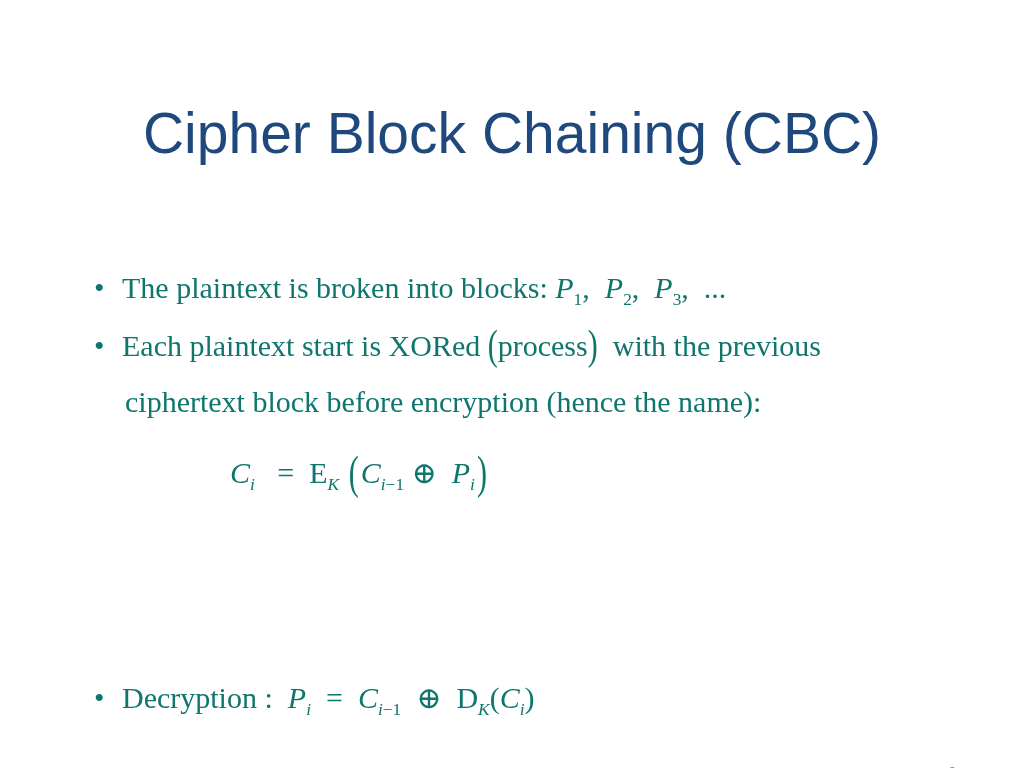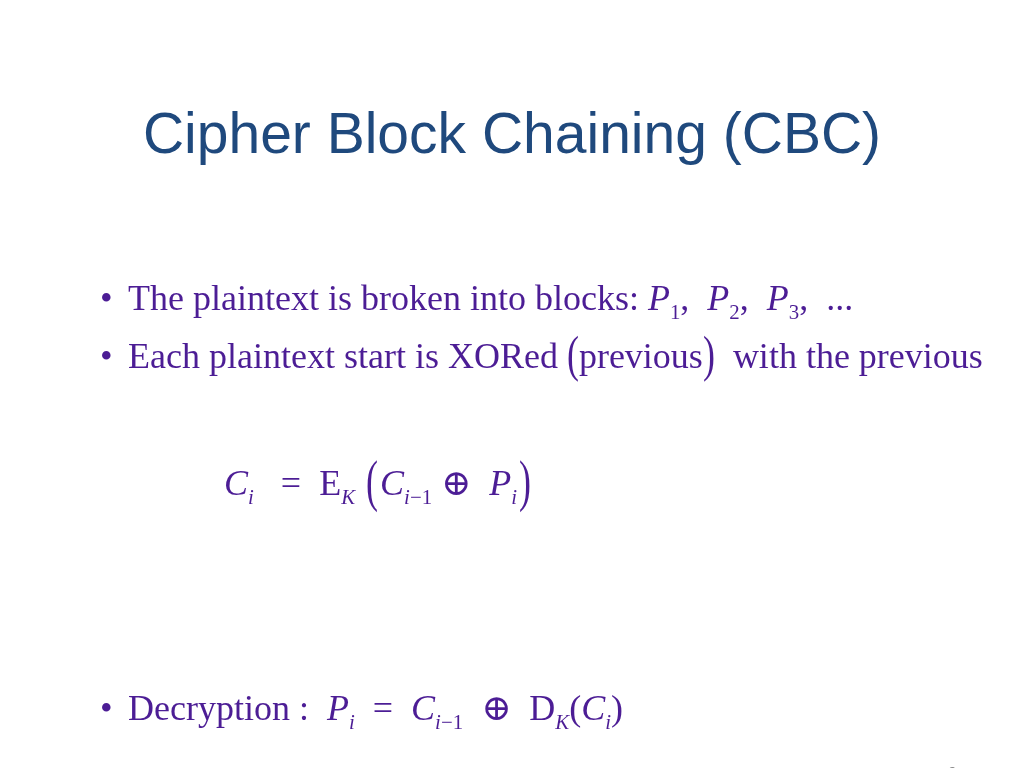--- a/index.html
+++ b/index.html
@@ -21,24 +21,24 @@
     text-align: center;
     font-family: "Liberation Sans", "DejaVu Sans", sans-serif;
     font-size: 57px;
     font-weight: 400;
     letter-spacing: 0px;
     color: #1F497D;
     white-space: pre;
   }
   .line {
     position: absolute;
-    font-size: 36px;
+    font-size: 30px;
     line-height: 1.2;
     white-space: pre;
-    color: #4c1d95;
+    color: #0f766e;
   }
   .dot {
     display: inline-block;
     width: 28px;
     font-size: 1em;
   }
   
   .t-n  { }
   .t-i  { font-style: italic; }
   .t-sub  { font-size: 0.58em; vertical-align: -0.42em; }
@@ -70,25 +70,28 @@
 
 <div class="slide">
 
   <div class="slide-title">Cipher Block Chaining (CBC)</div>
 
   <div class="line" style="top:186px; left:64px;">
     <span class="dot">•</span><span><span class="t-n">The plaintext is broken into blocks: </span><span class="t-i">P</span><span class="t-sub">1</span><span class="t-n">,  </span><span class="t-i">P</span><span class="t-sub">2</span><span class="t-n">,  </span><span class="t-i">P</span><span class="t-sub">3</span><span class="t-n">,  ...</span></span>
   </div>
 
   <div class="line" style="top:244px; left:64px;">
-    <span class="dot">•</span><span><span class="t-n">Each plaintext start is XORed </span><span class="t-big">(</span><span class="t-n">previous</span><span class="t-big">)</span><span class="t-n">  with the previous</span></span>
+    <span class="dot">•</span><span><span class="t-n">Each plaintext start is XORed </span><span class="t-big">(</span><span class="t-n">process</span><span class="t-big">)</span><span class="t-n">  with the previous</span></span>
   </div>
 
+  <div class="line" style="top:300px; left:95px;">
+    <span><span class="t-n">ciphertext block before encryption (hence the name):</span></span>
+  </div>
 
-  <div class="line" style="top:371px; left:188px;">
+  <div class="line" style="top:371px; left:200px;">
     <span><span class="t-i">C</span><span class="t-isub">i</span><span class="t-n">   =  E</span><span class="t-isub">K</span><span class="t-n"> </span><span class="t-big2">(</span><span class="t-i">C</span><span class="t-isub">i</span><span class="t-sub">−1</span><span class="t-n"> ⊕  </span><span class="t-i">P</span><span class="t-isub">i</span><span class="t-big2">)</span></span>
   </div>
 
 
 
   <div class="line" style="top:596px; left:64px;">
     <span class="dot">•</span><span><span class="t-n">Decryption :  </span><span class="t-i">P</span><span class="t-isub">i</span><span class="t-n">  =  </span><span class="t-i">C</span><span class="t-isub">i</span><span class="t-sub">−1</span><span class="t-n">  ⊕  D</span><span class="t-isub">K</span><span class="t-n">(</span><span class="t-i">C</span><span class="t-isub">i</span><span class="t-n">)</span></span>
   </div>
 
 

